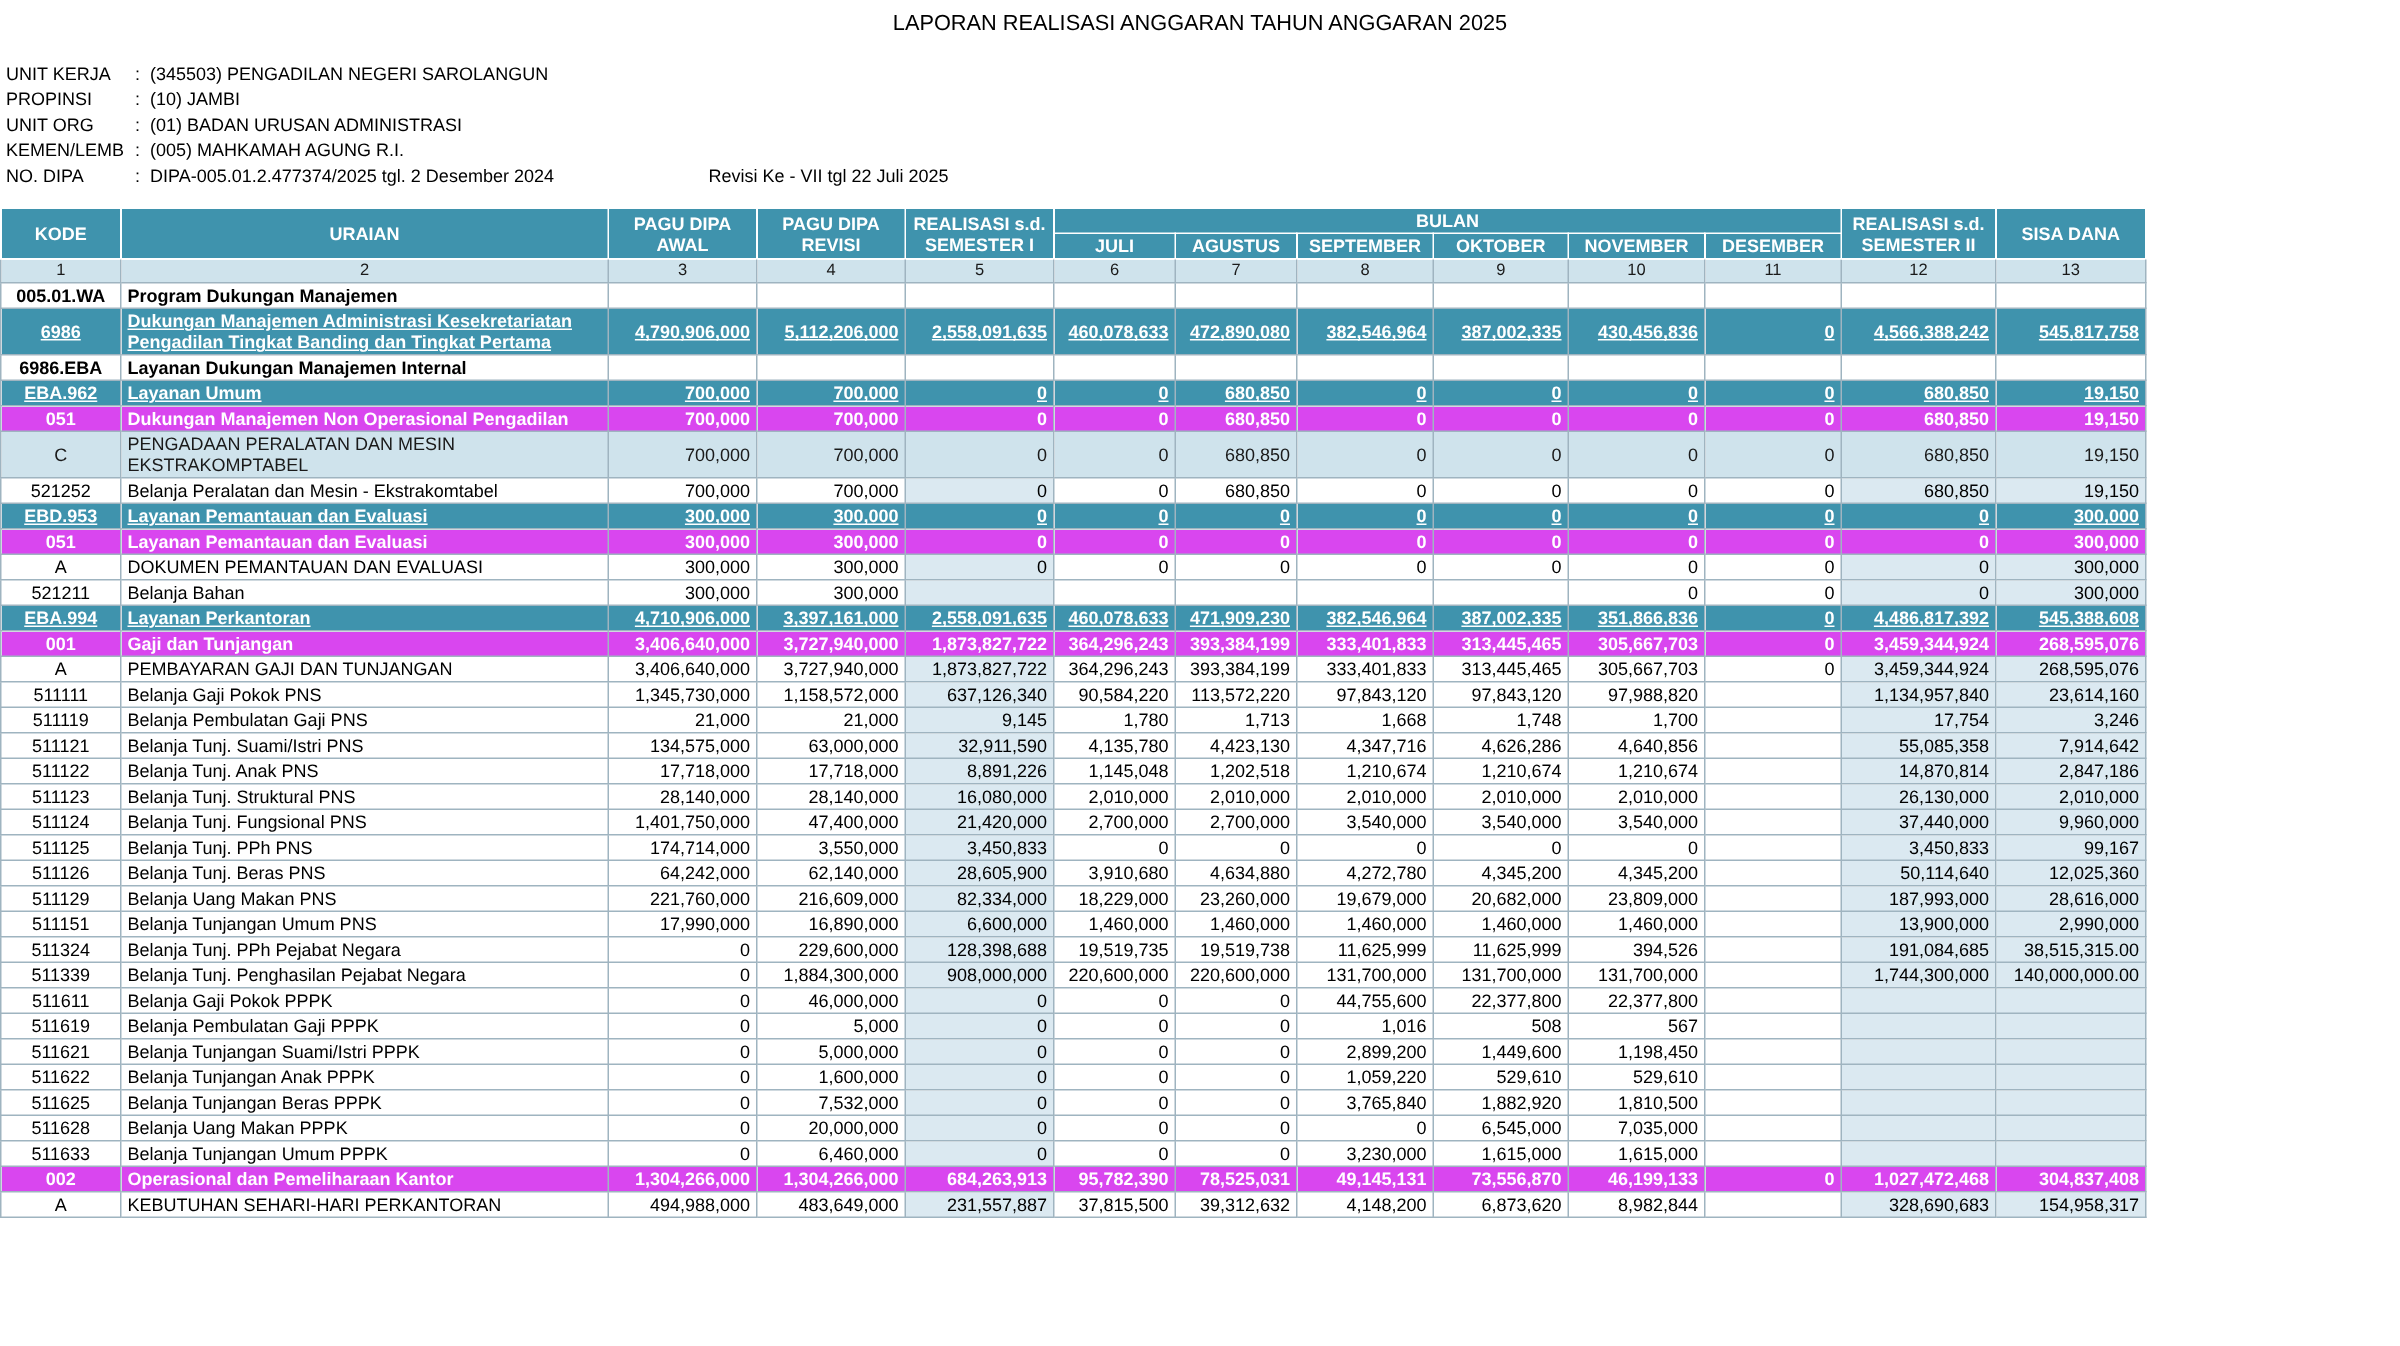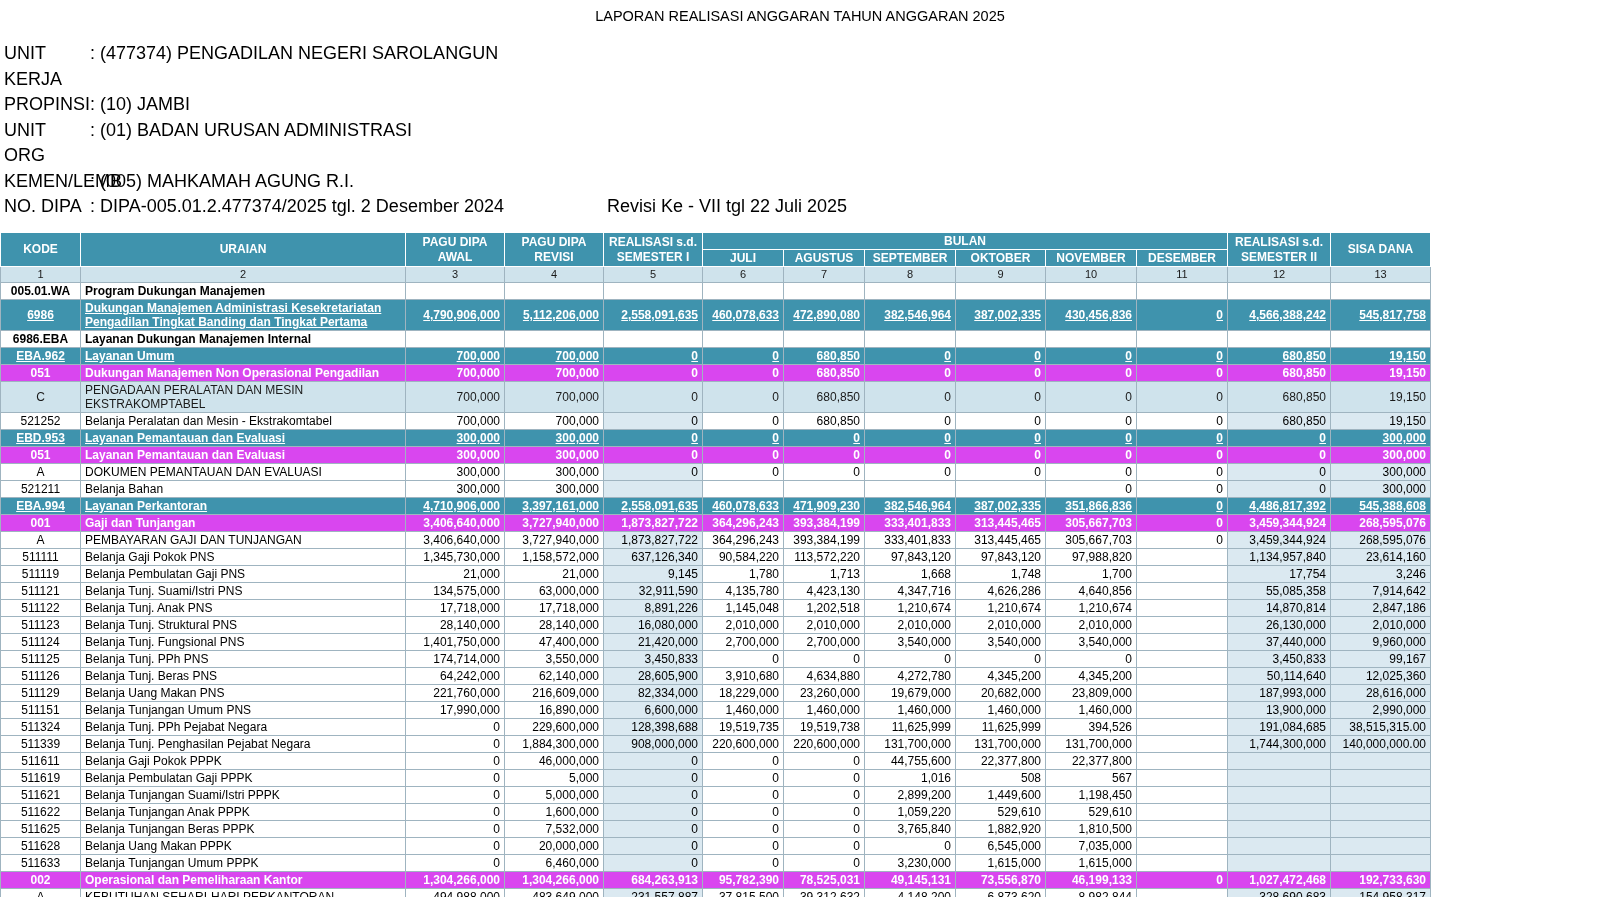--- a/index.html
+++ b/index.html
@@ -12,21 +12,21 @@
     -webkit-font-smoothing:antialiased;
   }
   .page{width:1600px;position:relative;}
   .title{
     text-align:center;
     font-weight:normal;
     font-size:14.5px;
     margin-top:6px;
     line-height:1.45;
   }
-  .meta{margin-top:14px;margin-left:4px;font-size:18px;line-height:1.42;}
+  .meta{margin-top:14px;margin-left:4px;font-size:12px;line-height:1.42;}
   .meta-row{display:flex;align-items:flex-start;}
   .meta-label{width:86px;flex:0 0 86px;}
   .meta-sep{width:10px;flex:0 0 10px;}
   .meta-val{white-space:nowrap;}
   .meta-extra{margin-left:103px;}
   table{
     border-collapse:collapse;
     width:1287px;
     margin-top:12px;
     table-layout:fixed;
@@ -72,21 +72,21 @@
 <div class="page">
 
   <div class="title">
     <div>LAPORAN REALISASI ANGGARAN TAHUN ANGGARAN 2025</div>
   </div>
 
   <div class="meta">
     <div class="meta-row">
       <span class="meta-label">UNIT KERJA</span>
       <span class="meta-sep">:</span>
-      <span class="meta-val">(477374) PENGADILAN NEGERI SAROLANGUN</span>
+      <span class="meta-val">(345503) PENGADILAN NEGERI SAROLANGUN</span>
     </div>
     <div class="meta-row">
       <span class="meta-label">PROPINSI</span>
       <span class="meta-sep">:</span>
       <span class="meta-val">(10) JAMBI</span>
     </div>
     <div class="meta-row">
       <span class="meta-label">UNIT ORG</span>
       <span class="meta-sep">:</span>
       <span class="meta-val">(01) BADAN URUSAN ADMINISTRASI</span>
@@ -657,21 +657,21 @@
           <td class="num">1,304,266,000</td>
           <td class="num">1,304,266,000</td>
           <td class="num">684,263,913</td>
           <td class="num">95,782,390</td>
           <td class="num">78,525,031</td>
           <td class="num">49,145,131</td>
           <td class="num">73,556,870</td>
           <td class="num">46,199,133</td>
           <td class="num">0</td>
           <td class="num">1,027,472,468</td>
-          <td class="num">192,733,630</td>
+          <td class="num">304,837,408</td>
         </tr>
         <tr class="r-white">
           <td class="code">A</td>
           <td class="desc">KEBUTUHAN SEHARI-HARI PERKANTORAN</td>
           <td class="num">494,988,000</td>
           <td class="num">483,649,000</td>
           <td class="num shade">231,557,887</td>
           <td class="num">37,815,500</td>
           <td class="num">39,312,632</td>
           <td class="num">4,148,200</td>

